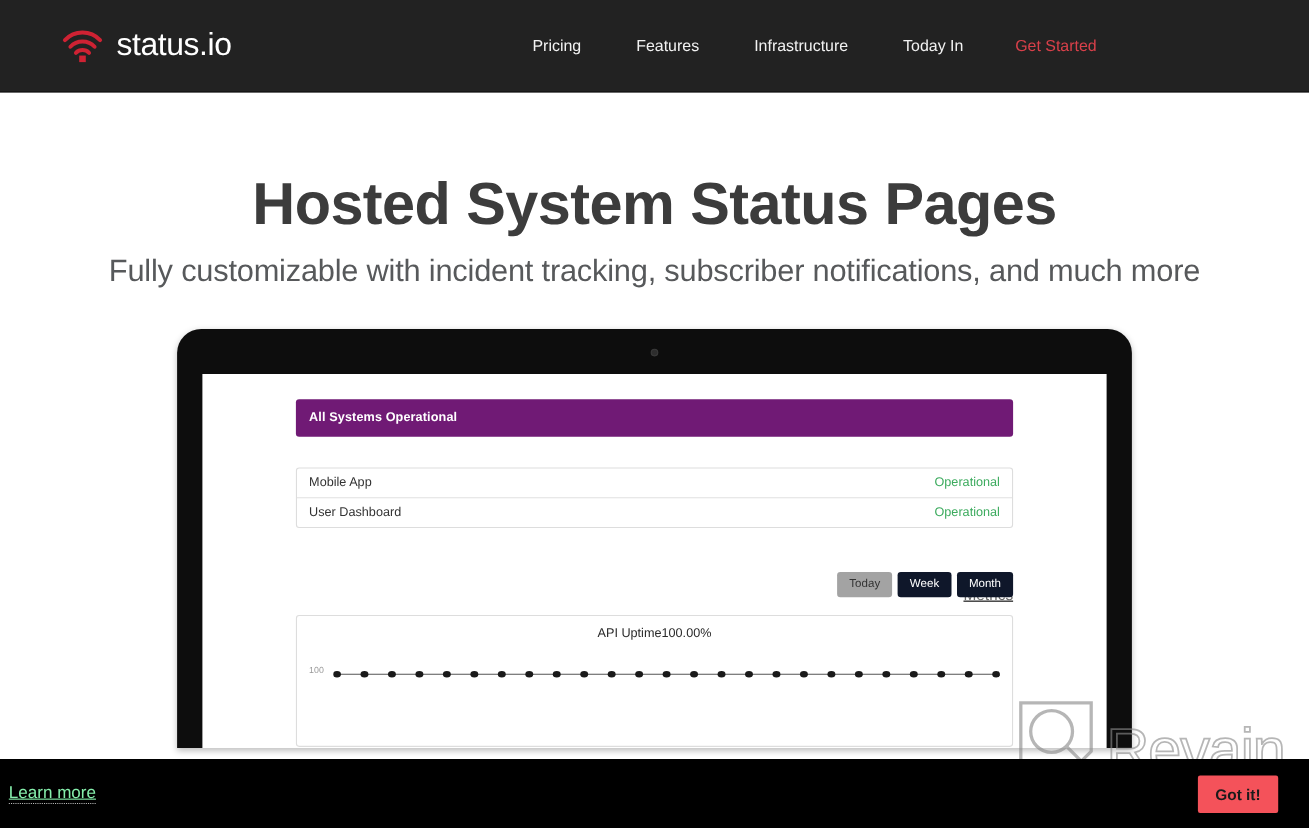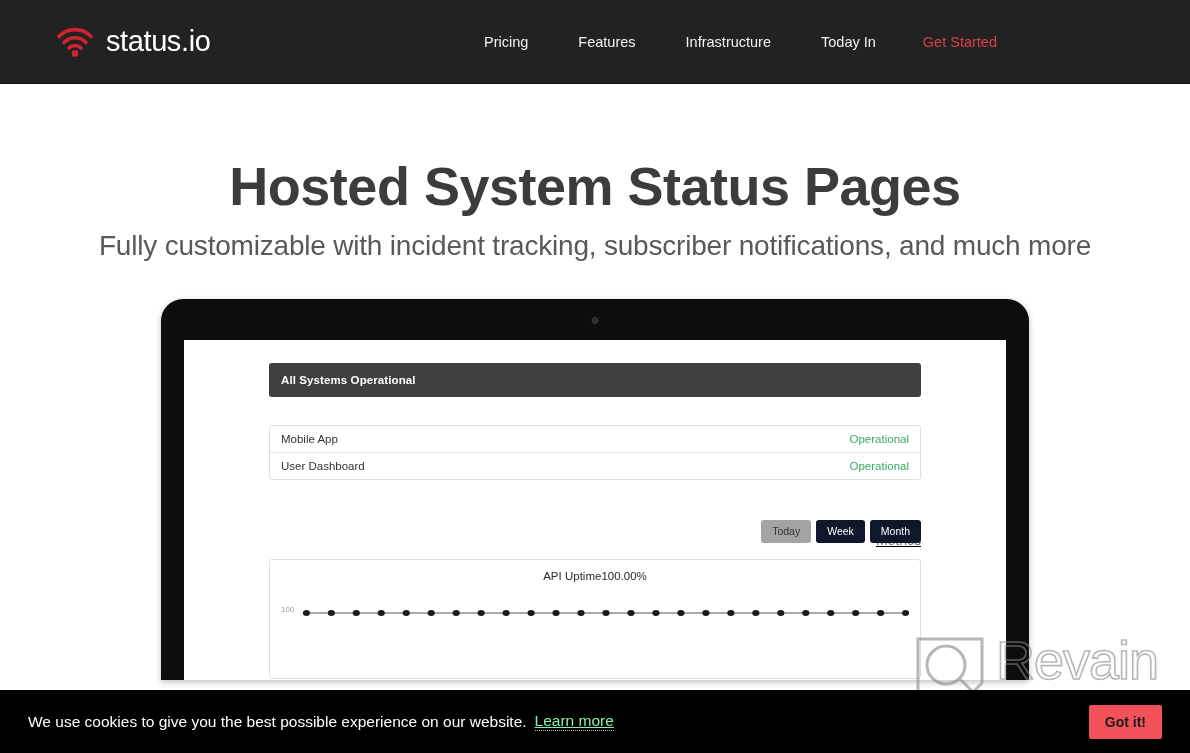--- a/index.html
+++ b/index.html
@@ -98,21 +98,21 @@
   }
   .screen {
     background:#ffffff;
     height:340px;
     overflow:hidden;
     padding:23px 85px 0 85px;
   }
 
   
   .status-banner {
-    background:#404040;
+    background:#701a75;
     color:#ffffff;
     font-size:11.5px;
     font-weight:bold;
     padding:11px 12px;
     border-radius:3px;
     letter-spacing:0.1px;
   }
   .services {
     margin-top:28px;
     border:1px solid #dddddd;
@@ -229,25 +229,25 @@
     border:none;
     padding:9px 16px;
     border-radius:2px;
     cursor:pointer;
     font-family:"Liberation Sans", sans-serif;
   }
 
   
   .watermark {
     position:absolute;
-    right:32px;
+    right:22px;
     bottom:44px;
     z-index:35;
     display:flex;
-    align-items:flex-start;
+    align-items:flex-end;
     gap:8px;
     pointer-events:none;
     opacity:0.62;
   }
   .wm-mark { width:76px; height:76px; display:block; }
   .wm-text {
     font-size:54px;
     font-weight:400;
     color:transparent;
     -webkit-text-stroke:1.6px #8b8b8b;
@@ -372,16 +372,15 @@
     <svg class="wm-mark" viewBox="0 0 76 76" aria-hidden="true">
       <path d="M6 6 H70 V50 L50 70 H6 Z" fill="none" stroke="#8b8b8b" stroke-width="3"></path>
       <circle cx="34" cy="32" r="19" fill="none" stroke="#8b8b8b" stroke-width="3"></circle>
       <path d="M48 46 L70 68" fill="none" stroke="#8b8b8b" stroke-width="3"></path>
     </svg>
   </span>
   <span class="wm-text">Revain</span>
 </div>
 
 <div class="cookie-bar">
-  <span class="cookie-text">We use cookies to give you the best possible experience on our website.</span>
   <a class="cookie-link" href="#">Learn more</a>
   <button class="cookie-accept">Got it!</button>
 </div>
 
 </body></html>

